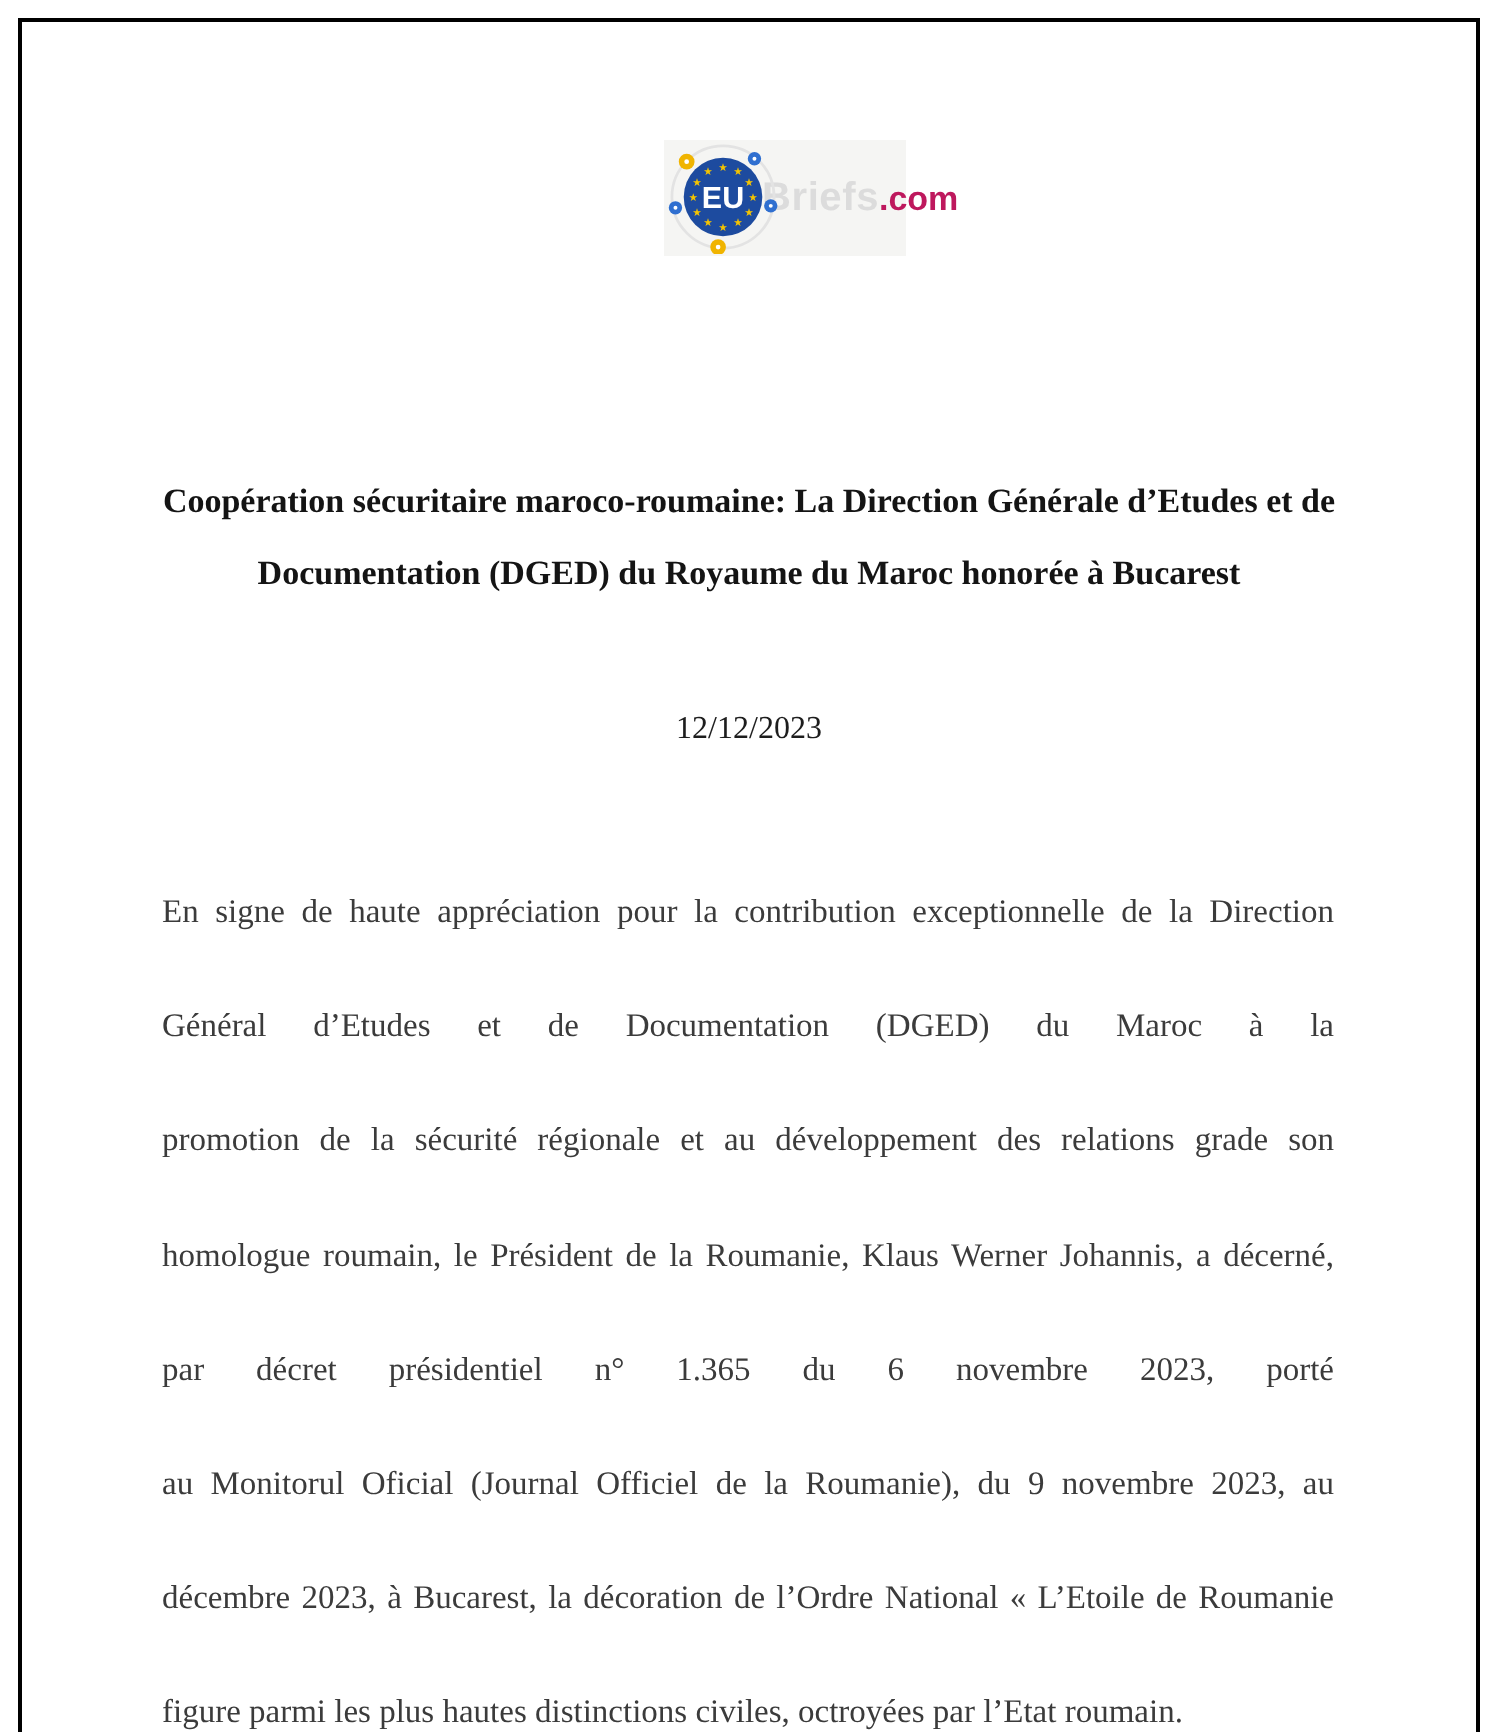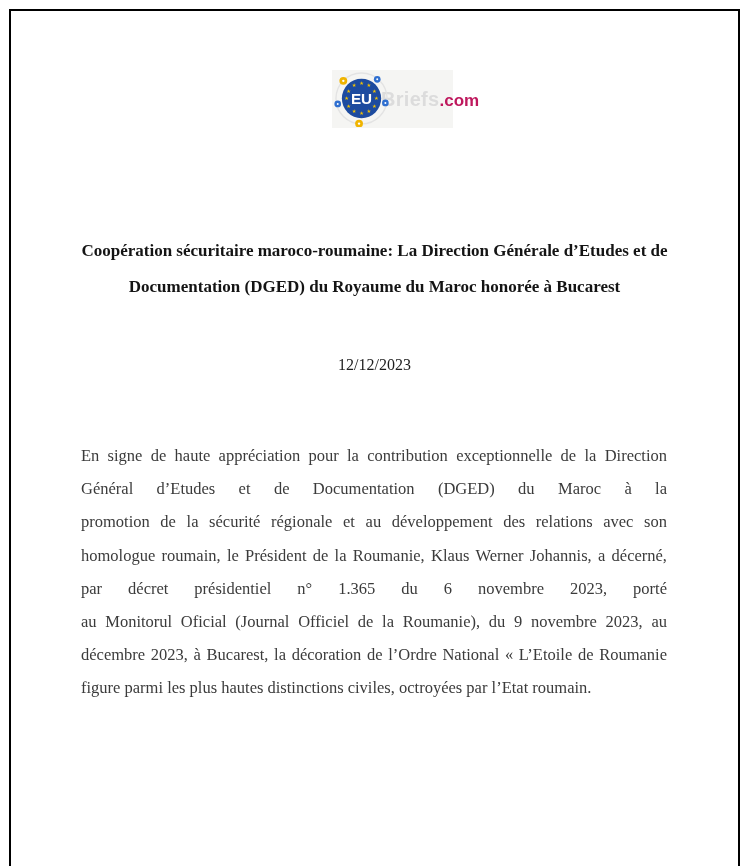--- a/index.html
+++ b/index.html
@@ -69,20 +69,21 @@
   }
   .body-text {
     margin: 64px 71px 0 70px;
     font-size: 16.5px;
     line-height: 33.2px;
     color: #3b3b3b;
   }
   .jline {
     text-align: justify;
     text-align-last: justify;
+    margin-top: 24px;
   }
   .jline.last {
     text-align: left;
     text-align-last: left;
   }
 </style>
 </head>
 <body>
 
 <div class="page-frame">
@@ -134,21 +135,21 @@
   <div class="title-block">
     <div class="title-line">Coopération sécuritaire maroco-roumaine: La Direction Générale d’Etudes et de</div>
     <div class="title-line">Documentation (DGED) du Royaume du Maroc honorée à Bucarest</div>
   </div>
 
   <div class="date-line">12/12/2023</div>
 
   <div class="body-text">
     <div class="jline">En signe de haute appréciation pour la contribution exceptionnelle de la Direction</div>
     <div class="jline">Général d’Etudes et de Documentation (DGED) du Maroc à la</div>
-    <div class="jline">promotion de la sécurité régionale et au développement des relations avec son</div>
+    <div class="jline">promotion de la sécurité régionale et au développement des relations grade son</div>
     <div class="jline">homologue roumain, le Président de la Roumanie, Klaus Werner Johannis, a décerné,</div>
     <div class="jline">par décret présidentiel n° 1.365 du 6 novembre 2023, porté</div>
     <div class="jline">au Monitorul Oficial (Journal Officiel de la Roumanie), du 9 novembre 2023, au</div>
     <div class="jline">décembre 2023, à Bucarest, la décoration de l’Ordre National « L’Etoile de Roumanie</div>
     <div class="jline last">figure parmi les plus hautes distinctions civiles, octroyées par l’Etat roumain.</div>
   </div>
 
 </div>
 
 </body></html>

